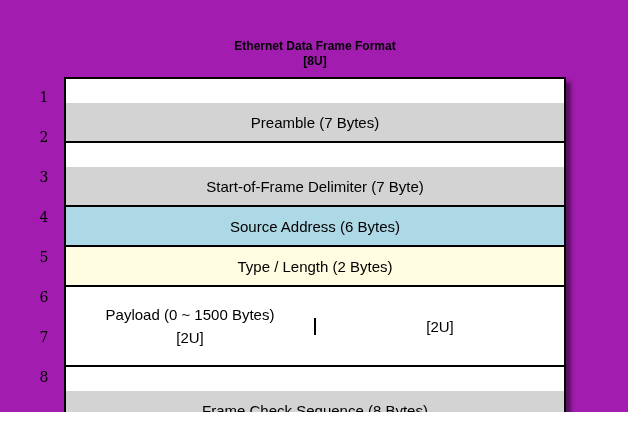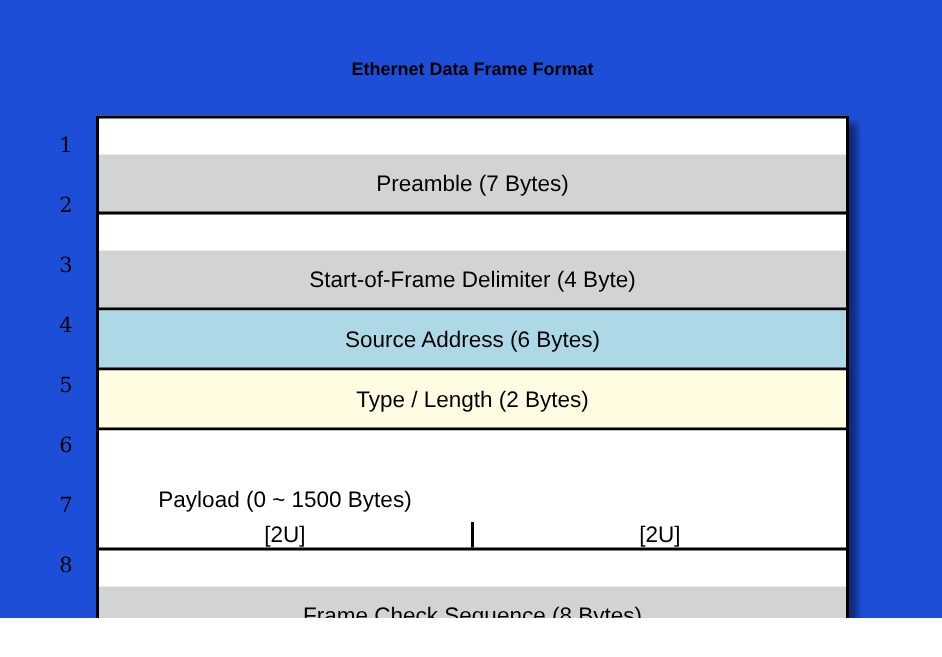--- a/index.html
+++ b/index.html
@@ -1,20 +1,20 @@
 <!DOCTYPE html>
 <html><head>
 <meta charset="utf-8">
 <style>
   html, body { margin: 0; padding: 0; background: #ffffff; }
   .canvas {
     position: relative;
     width: 628px;
     height: 412px;
-    background: #1d4ed8;
+    background: #a21caf;
     font-family: "Liberation Sans", sans-serif;
     color: #000000;
     overflow: hidden;
   }
   .titleblock {
     position: absolute;
     left: 64px;
     top: 39px;
     width: 502px;
     text-align: center;
@@ -36,21 +36,21 @@
     height: 38px;
     border-bottom: 2px solid #000000;
     display: flex;
     align-items: center;
     justify-content: center;
     font-size: 15px;
   }
   .frame-table .row:last-child { border-bottom: none; }
   .row.split {
     height: 78px;
-    align-items: flex-end;
+    align-items: center;
     padding: 0;
   }
   .split .cell {
     flex: 1 1 0;
     display: flex;
     flex-direction: column;
     align-items: center;
     justify-content: center;
     gap: 6px;
   }
@@ -69,39 +69,40 @@
     line-height: 20px;
   }
 </style>
 </head>
 <body>
 
 <div class="canvas">
 
   <div class="titleblock">
     <div>Ethernet Data Frame Format</div>
+    <div>[8U]</div>
   </div>
 
   <span class="rownum" style="top:87px">1</span>
   <span class="rownum" style="top:127px">2</span>
   <span class="rownum" style="top:167px">3</span>
   <span class="rownum" style="top:207px">4</span>
   <span class="rownum" style="top:247px">5</span>
   <span class="rownum" style="top:287px">6</span>
   <span class="rownum" style="top:327px">7</span>
   <span class="rownum" style="top:367px">8</span>
 
   <div class="frame-table">
 
     <div class="row bg-gray">
       <span>Preamble (7 Bytes)</span>
     </div>
 
     <div class="row bg-gray">
-      <span>Start-of-Frame Delimiter (4 Byte)</span>
+      <span>Start-of-Frame Delimiter (7 Byte)</span>
     </div>
 
 
     <div class="row bg-blue">
       <span>Source Address (6 Bytes)</span>
     </div>
 
     <div class="row bg-yellow">
       <span>Type / Length (2 Bytes)</span>
     </div>

